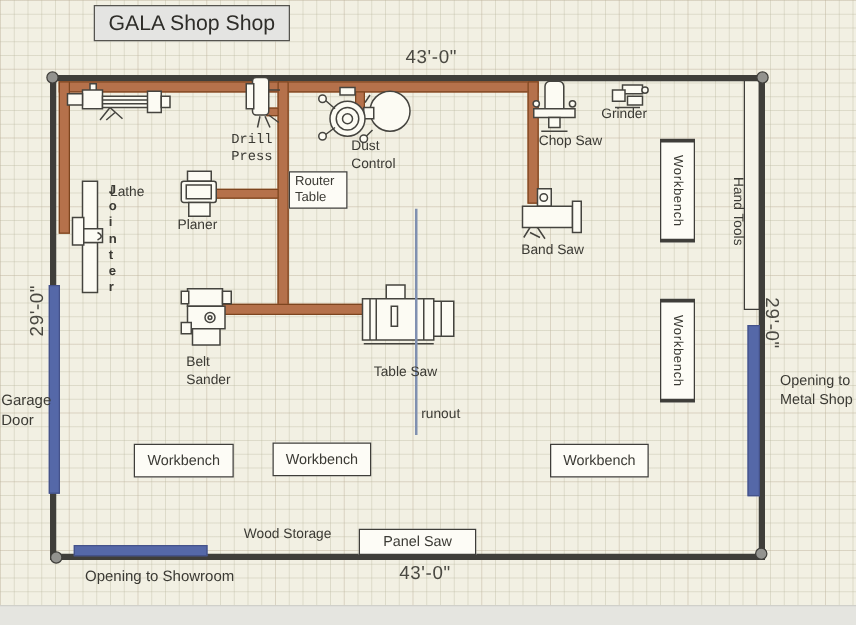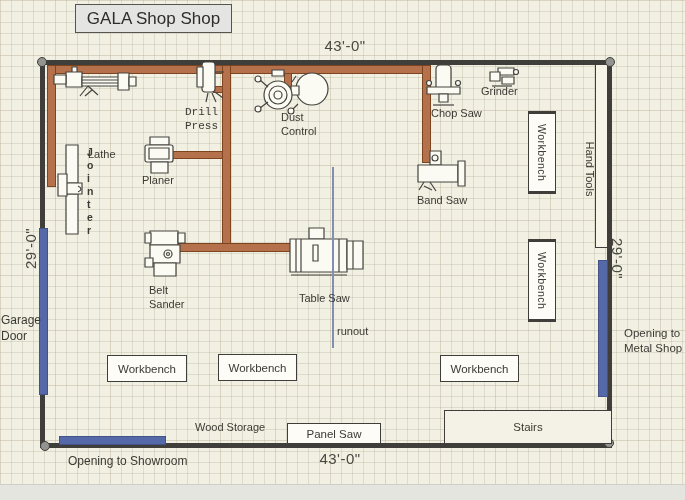--- a/index.html
+++ b/index.html
@@ -182,49 +182,50 @@
 t
 e
 r</div>
   <div class="abs lbl" style="left:142px;top:173px;">Planer</div>
   <div class="abs lbl" style="left:417px;top:193px;">Band Saw</div>
   <div class="abs lbl" style="left:149px;top:283px;">Belt
 Sander</div>
   <div class="abs lbl" style="left:299px;top:291px;">Table Saw</div>
   <div class="abs lbl" style="left:337px;top:324px;font-size:11px;">runout</div>
 
+  <div class="abs box" style="left:231px;top:137px;width:47px;height:30px;justify-content:flex-start;padding-left:4px;">
+    <span class="lbl" style="font-size:10.5px;line-height:13px;">Router
+Table</span>
+  </div>
 
   <div class="abs vbox" style="left:528px;top:111px;width:28px;height:83px;">
     <span class="vtext">Workbench</span>
   </div>
   <div class="abs vbox" style="left:528px;top:239px;width:28px;height:83px;">
     <span class="vtext">Workbench</span>
   </div>
 
   <div class="abs box" style="left:107px;top:355px;width:80px;height:27px;">
     <span>Workbench</span>
   </div>
   <div class="abs box" style="left:218px;top:354px;width:79px;height:27px;">
     <span>Workbench</span>
   </div>
   <div class="abs box" style="left:440px;top:355px;width:79px;height:27px;">
     <span>Workbench</span>
   </div>
 
   <div class="abs box" style="left:287px;top:423px;width:94px;height:21px;">
     <span>Panel Saw</span>
-  </div>
-  <div class="abs box" style="left:444px;top:410px;width:168px;height:34px;background:#f4f2e6;">
-    <span>Stairs</span>
   </div>
 
   <div class="abs lbl" style="left:1px;top:312px;font-size:12px;line-height:16px;">Garage
 Door</div>
   <div class="abs lbl" style="left:68px;top:454px;font-size:12px;">Opening to Showroom</div>
-  <div class="abs lbl" style="left:624px;top:298px;font-size:11.5px;line-height:15px;margin-top:28px;">Opening to
+  <div class="abs lbl" style="left:624px;top:298px;font-size:11.5px;line-height:15px;">Opening to
 Metal Shop</div>
   <div class="abs lbl" style="left:195px;top:420px;">Wood Storage</div>
 
   <div class="abs lbl rot90" style="left:550px;top:162px;width:80px;text-align:center;font-size:11px;">Hand Tools</div>
 
   <div class="abs dim rotm90" style="left:-5px;top:240px;width:70px;text-align:center;">29'-0"</div>
   <div class="abs dim rot90" style="left:582px;top:250px;width:70px;text-align:center;">29'-0"</div>
   <div class="abs dim" style="left:295px;top:450px;width:90px;text-align:center;">43'-0"</div>
 
   <div class="abs footer" style="left:0;top:484px;width:685px;height:16px;"></div>

